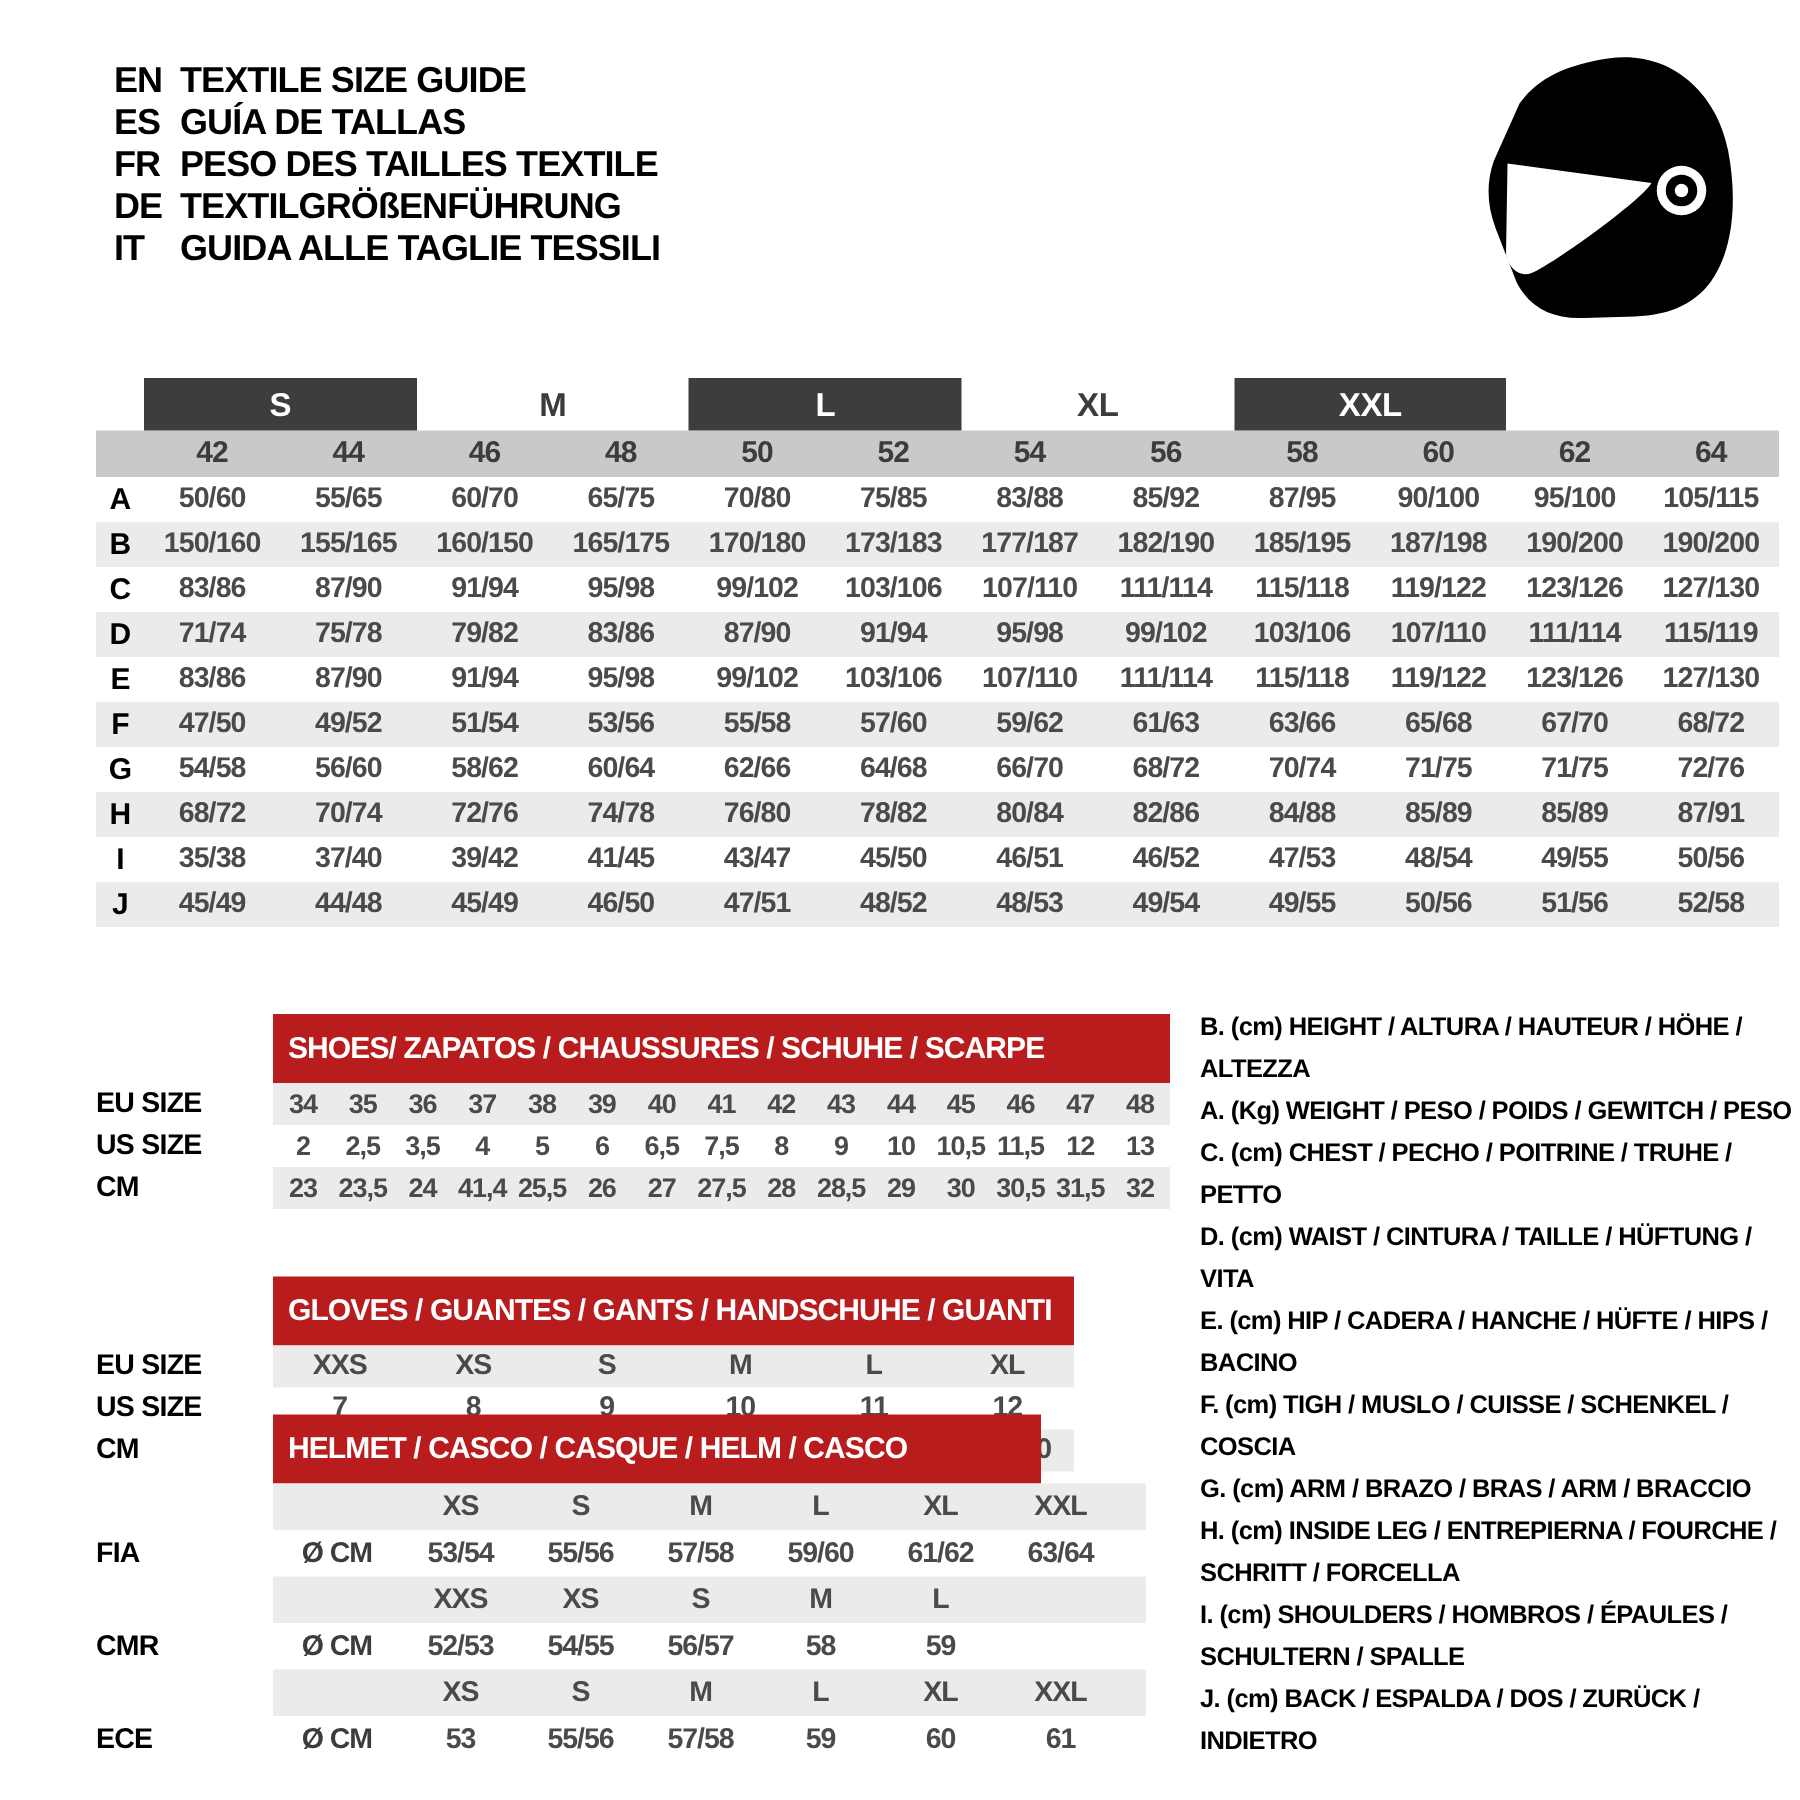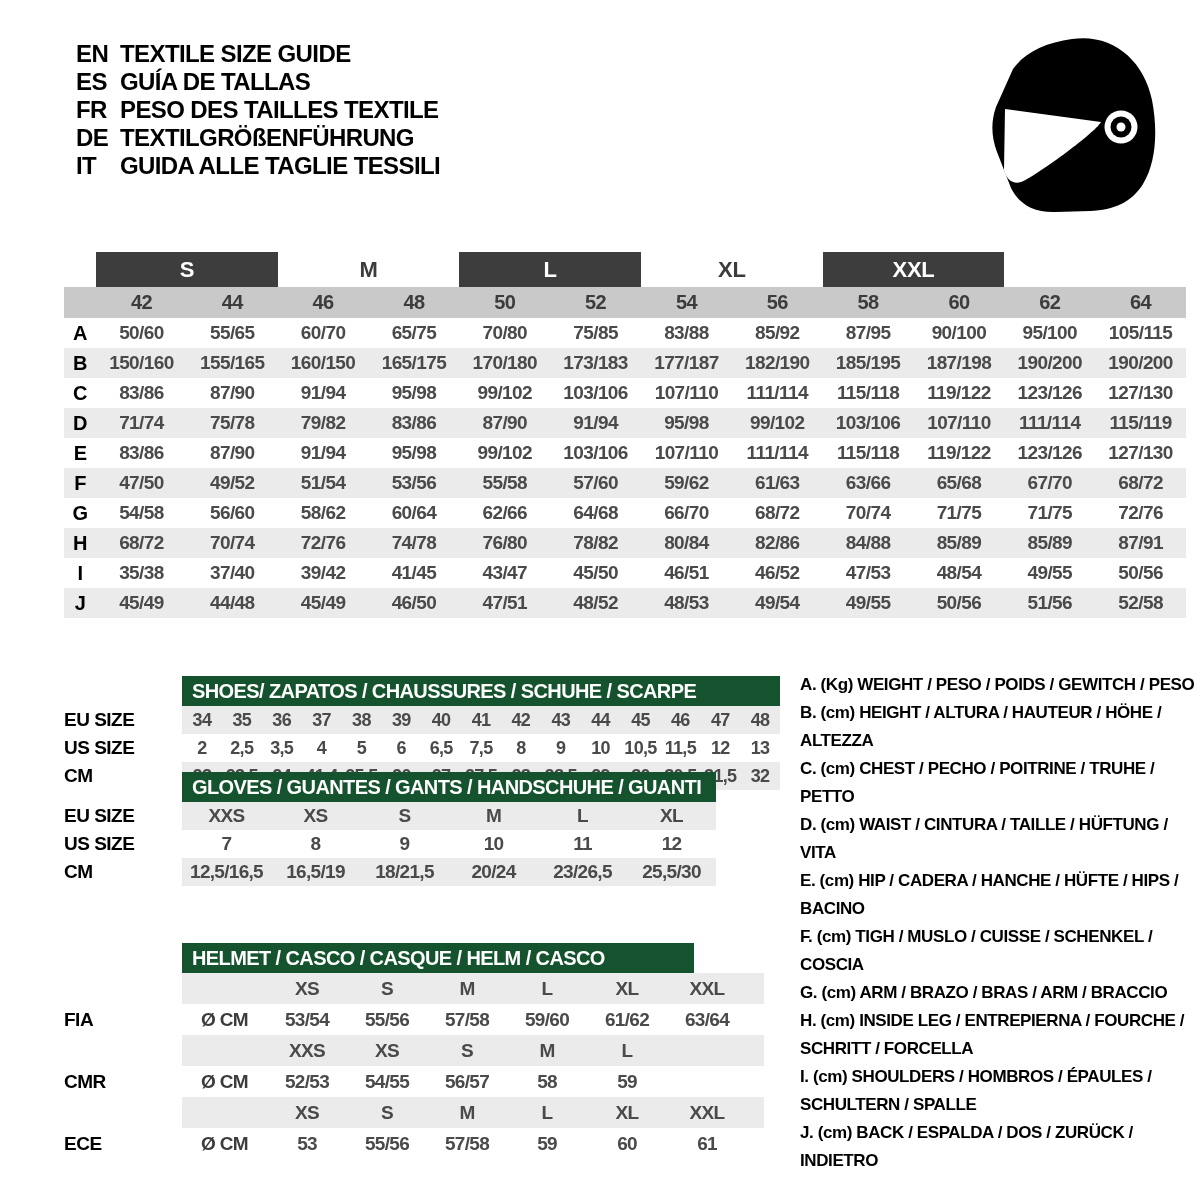--- a/index.html
+++ b/index.html
@@ -27,22 +27,22 @@
   .cell{display:flex;align-items:center;justify-content:center;font-size:19px;color:#4a4a4a;
         letter-spacing:-0.6px;white-space:nowrap;}
   .cell.head{color:#3c3c3c;font-size:20px;}
   .row-label{color:#000;font-size:20px;}
 
   
   .sect{position:absolute;display:flex;flex-direction:column;}
   .sect-row{display:flex;}
   .side-label{flex:0 0 118px;display:flex;align-items:center;font-size:19px;color:#000;
               letter-spacing:-0.5px;}
-  .sect-bar{background:#14532d;color:#fff;display:flex;align-items:center;padding-left:10px;
-            font-size:20px;height:30px;letter-spacing:-0.6px;box-sizing:border-box;}
+  .sect-bar{background:#b91c1c;color:#fff;display:flex;align-items:center;padding-left:10px;
+            font-size:20px;height:46px;letter-spacing:-0.6px;box-sizing:border-box;}
   .vals{flex:1;display:grid;}
   .vals.stripe{background:#ebebeb;}
   .vrow{height:28px;}
   .hrow{height:31px;}
   .scell{display:flex;align-items:center;justify-content:center;font-size:19px;color:#4a4a4a;
          letter-spacing:-0.7px;white-space:nowrap;}
   .shoes .scell{font-size:18px;}
   .prefix-cell{color:#3c3c3c;}
 
   
@@ -328,21 +328,21 @@
             <div class="scell">29</div>
             <div class="scell">30</div>
             <div class="scell">30,5</div>
             <div class="scell">31,5</div>
             <div class="scell">32</div>
           </div>
         </div>
       </div>
   </div>
 
-  <div class="sect gloves" style="left:64px;top:772px;width:652px;text-align:center;">
+  <div class="sect gloves" style="left:64px;top:851px;width:652px;text-align:center;">
     <div class="sect-row">
       <div class="side-label"></div>
       <div class="sect-bar" style="flex:1;">GLOVES / GUANTES / GANTS / HANDSCHUHE / GUANTI</div>
     </div>
     <div>
         <div class="sect-row">
           <div class="side-label">EU SIZE</div>
           <div class="vals vrow stripe" style="grid-template-columns: repeat(6, 1fr);">
             <div class="scell">XXS</div>
             <div class="scell">XS</div>
@@ -452,22 +452,22 @@
             <div class="scell">57/58</div>
             <div class="scell">59</div>
             <div class="scell">60</div>
             <div class="scell">61</div>
           </div>
         </div>
       </div>
   </div>
 
   <div class="legend">
+      <div class="legend-item">B. (cm) HEIGHT / ALTURA / HAUTEUR / HÖHE / ALTEZZA</div>
       <div class="legend-item">A. (Kg) WEIGHT / PESO / POIDS / GEWITCH / PESO</div>
-      <div class="legend-item">B. (cm) HEIGHT / ALTURA / HAUTEUR / HÖHE / ALTEZZA</div>
       <div class="legend-item">C. (cm) CHEST / PECHO / POITRINE / TRUHE / PETTO</div>
       <div class="legend-item">D. (cm) WAIST / CINTURA / TAILLE / HÜFTUNG / VITA</div>
       <div class="legend-item">E. (cm) HIP / CADERA / HANCHE / HÜFTE / HIPS /  BACINO</div>
       <div class="legend-item">F. (cm) TIGH / MUSLO / CUISSE / SCHENKEL / COSCIA</div>
       <div class="legend-item">G. (cm) ARM  / BRAZO / BRAS / ARM / BRACCIO</div>
       <div class="legend-item">H. (cm) INSIDE LEG / ENTREPIERNA / FOURCHE / SCHRITT / FORCELLA</div>
       <div class="legend-item">I.  (cm) SHOULDERS / HOMBROS / ÉPAULES / SCHULTERN / SPALLE</div>
       <div class="legend-item">J. (cm) BACK / ESPALDA / DOS / ZURÜCK / INDIETRO</div>
     </div>
 

